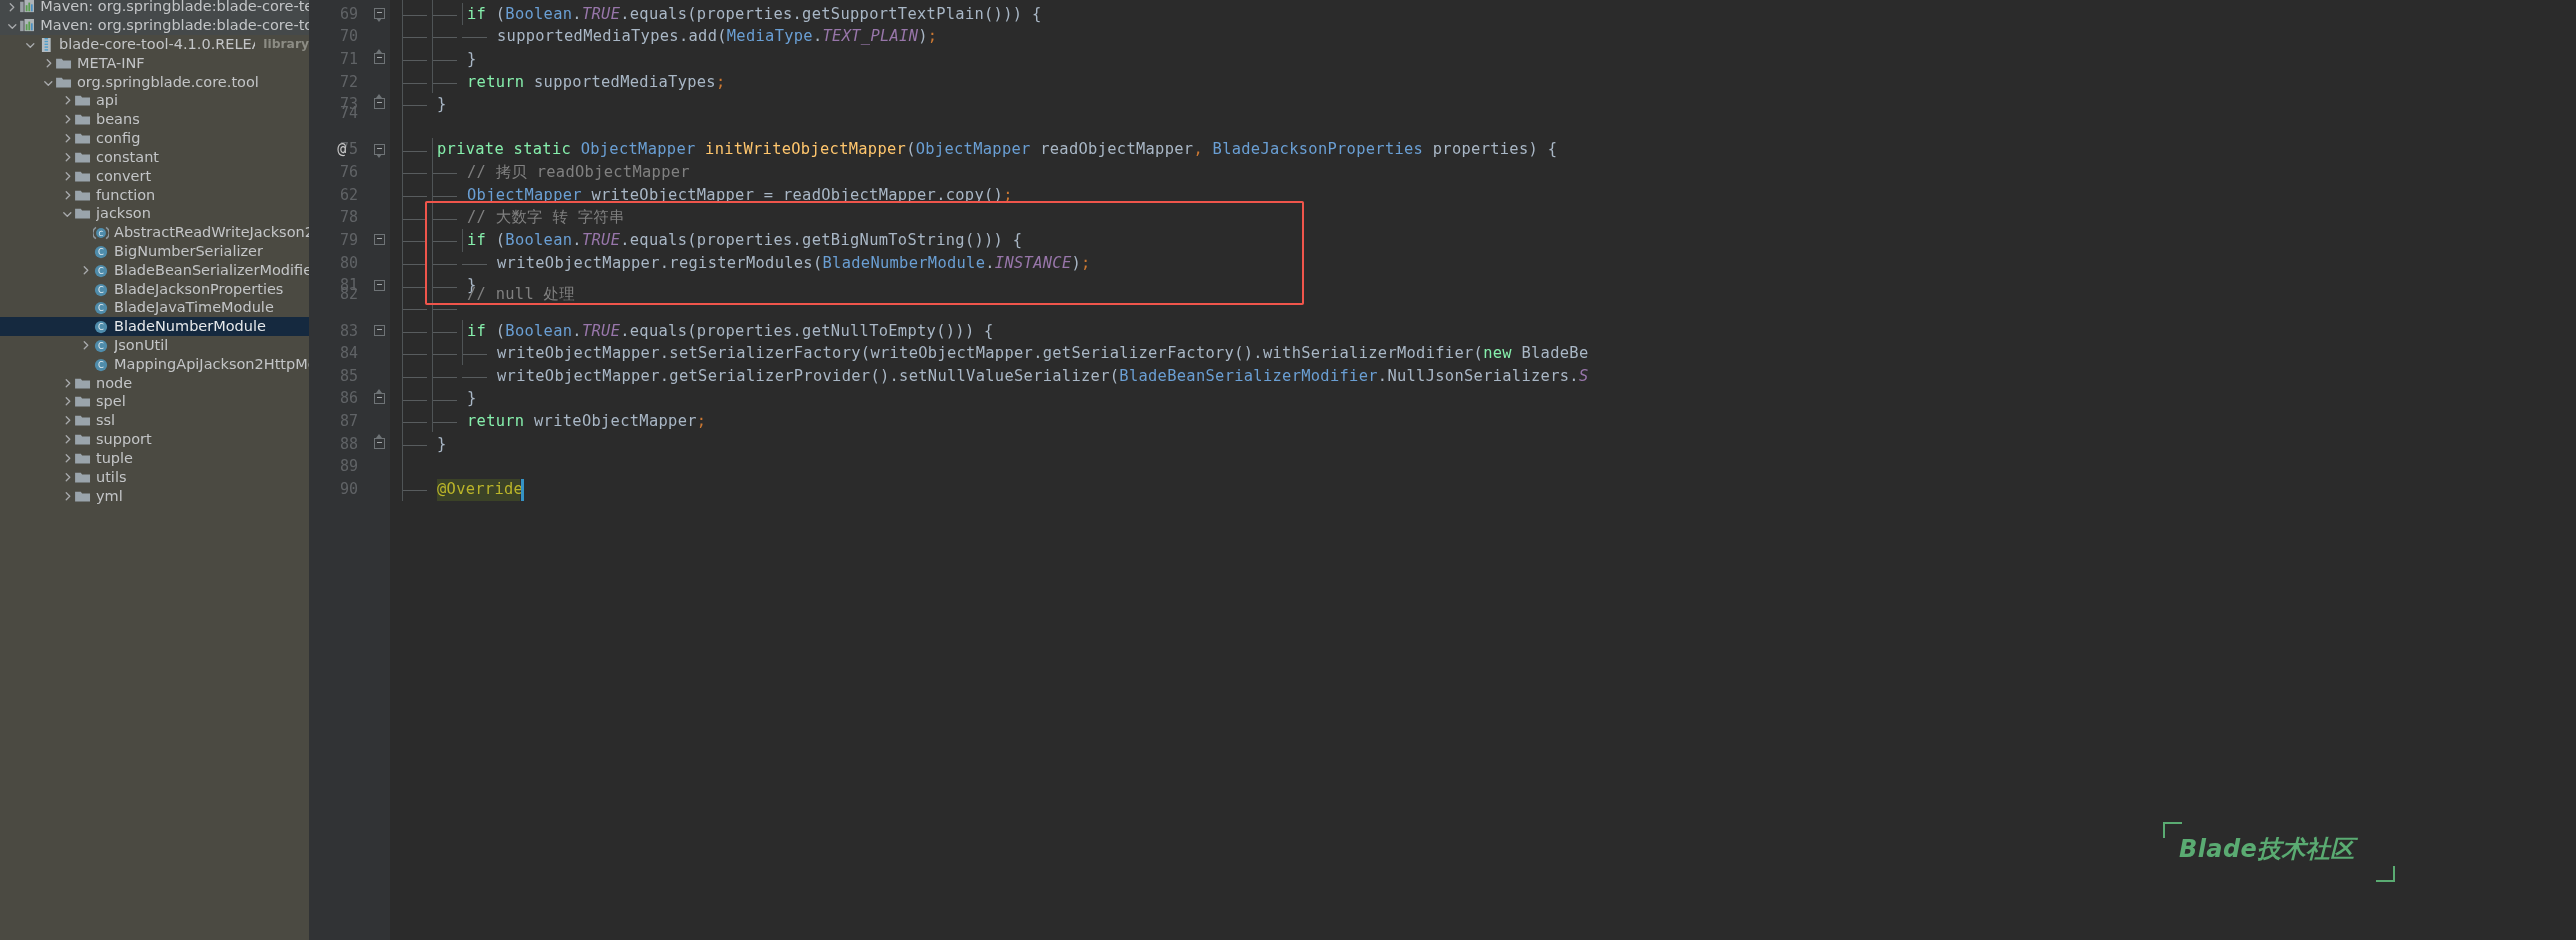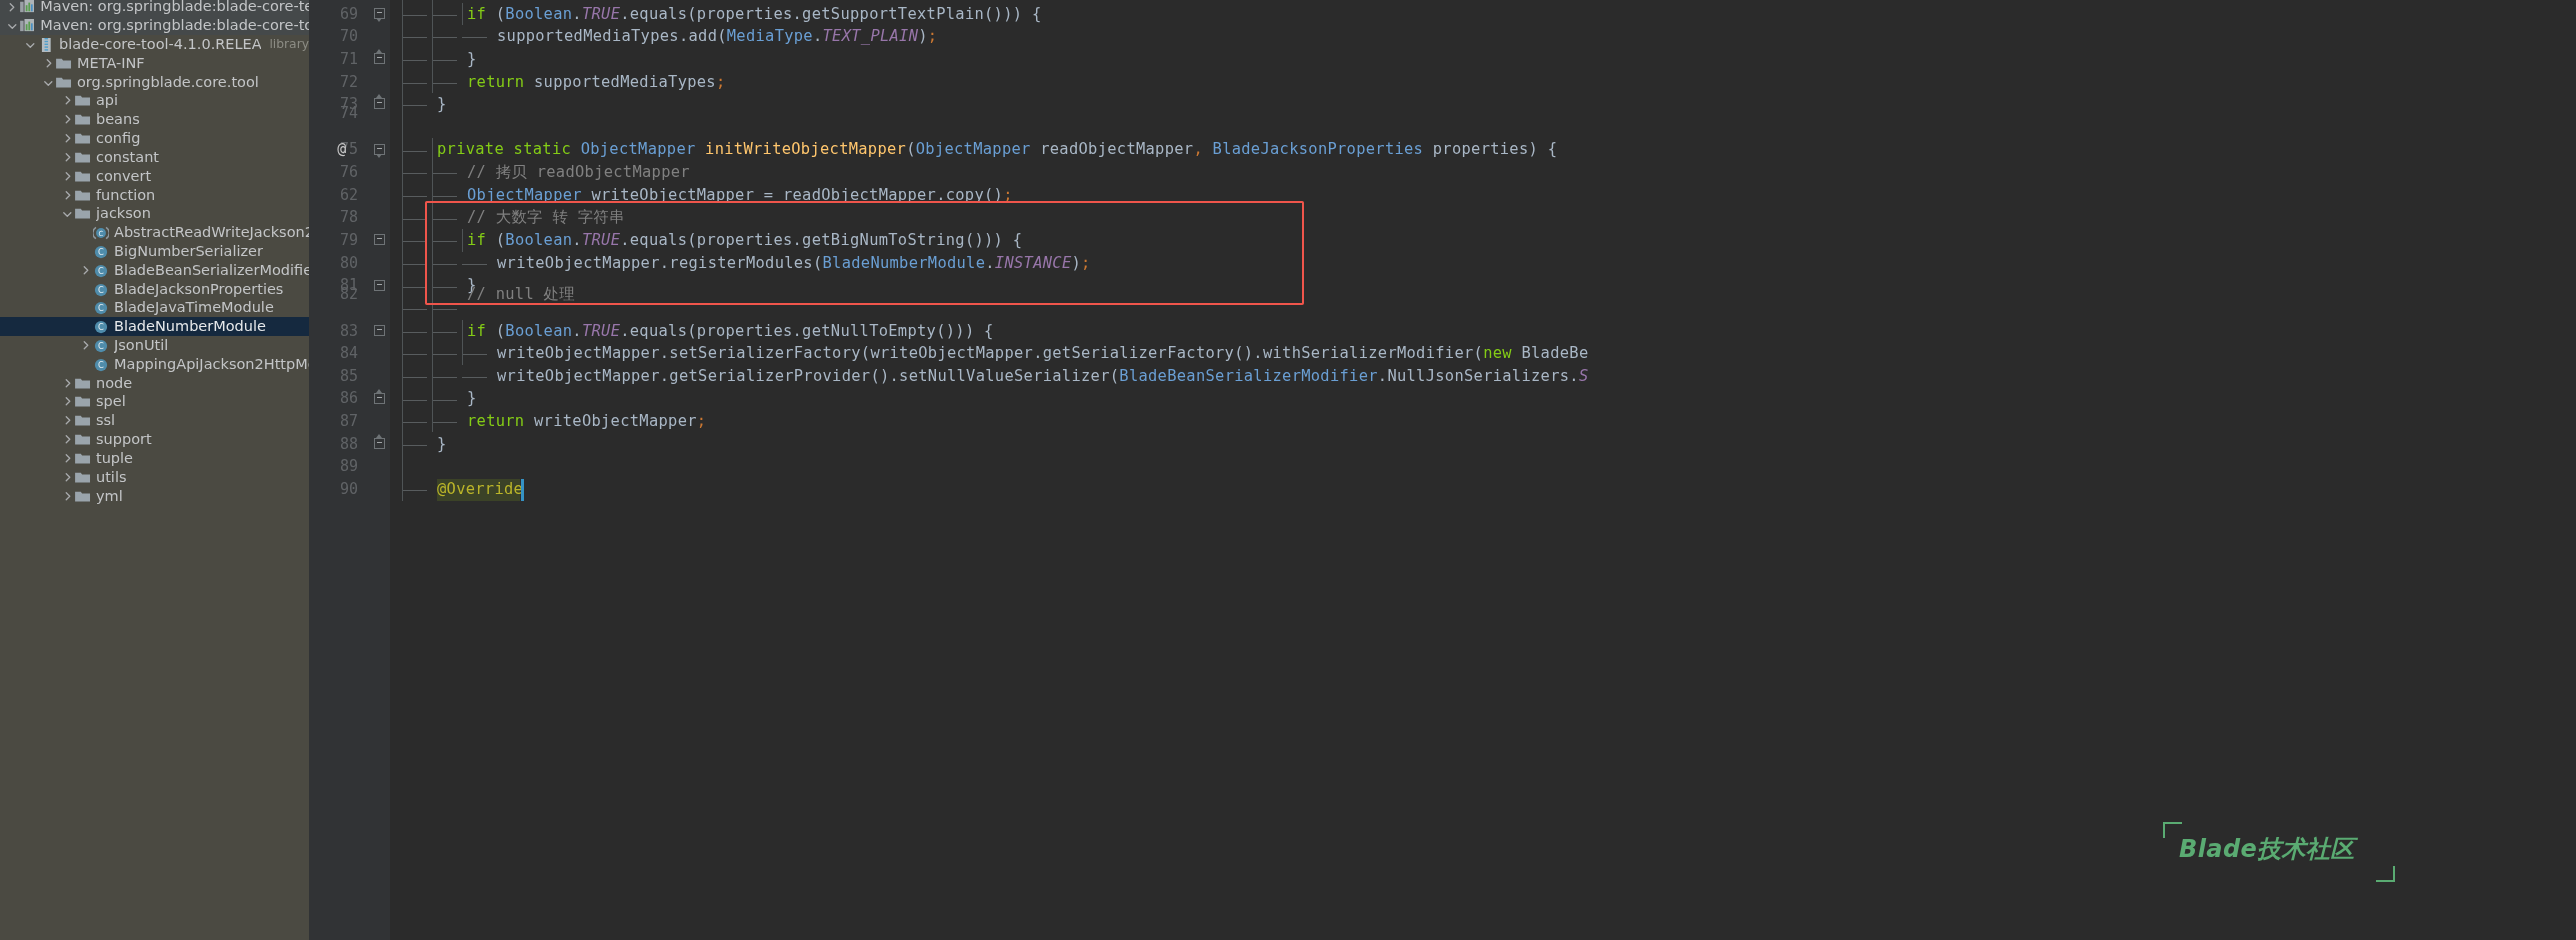--- a/index.html
+++ b/index.html
@@ -33,21 +33,21 @@
     display:inline-block;
   }
   .twisty svg{display:block;margin:0 auto;}
   .spacer{flex:0 0 auto;}
   .ic{
     width:17.6px;flex:0 0 17.6px;height:14px;margin-right:4.4px;
     display:inline-flex;align-items:center;justify-content:center;
   }
   .ic svg{display:block;}
   .lbl{overflow:hidden;text-overflow:clip;}
-  .lib-tag{color:#8c8c84;font-size:12.3px;margin-left:8px;}
+  .lib-tag{color:#8c8c84;font-size:12.3px;margin-left:8px;font-weight:bold;}
 
   
   .editor{
     position:relative;flex:1 1 auto;height:941px;
     background:#2b2b2b;overflow:hidden;
   }
   .gutter{
     position:absolute;left:0;top:0;width:60px;height:941px;
     background:#313335;
   }
@@ -97,21 +97,21 @@
     border-left:3.5px solid transparent;border-right:3.5px solid transparent;
     border-top:4.4px solid #6e7376;
   }
   .foldtri-u{
     position:absolute;left:1.8px;top:-4.4px;width:0;height:0;
     border-left:3.5px solid transparent;border-right:3.5px solid transparent;
     border-bottom:4.4px solid #6e7376;
   }
 
   
-  .kw{color:#84cc16;}
+  .kw{color:#86efac;}
   .cls{color:#6a9fd4;}
   .st{color:#9876aa;font-style:italic;}
   .cmt{color:#808080;}
   .pl{color:#a9b7c6;}
   .mth{color:#ffc66d;}
   .sem{color:#cc7832;}
   .anno{color:#bbb529;}
 
   
   .redbox{

